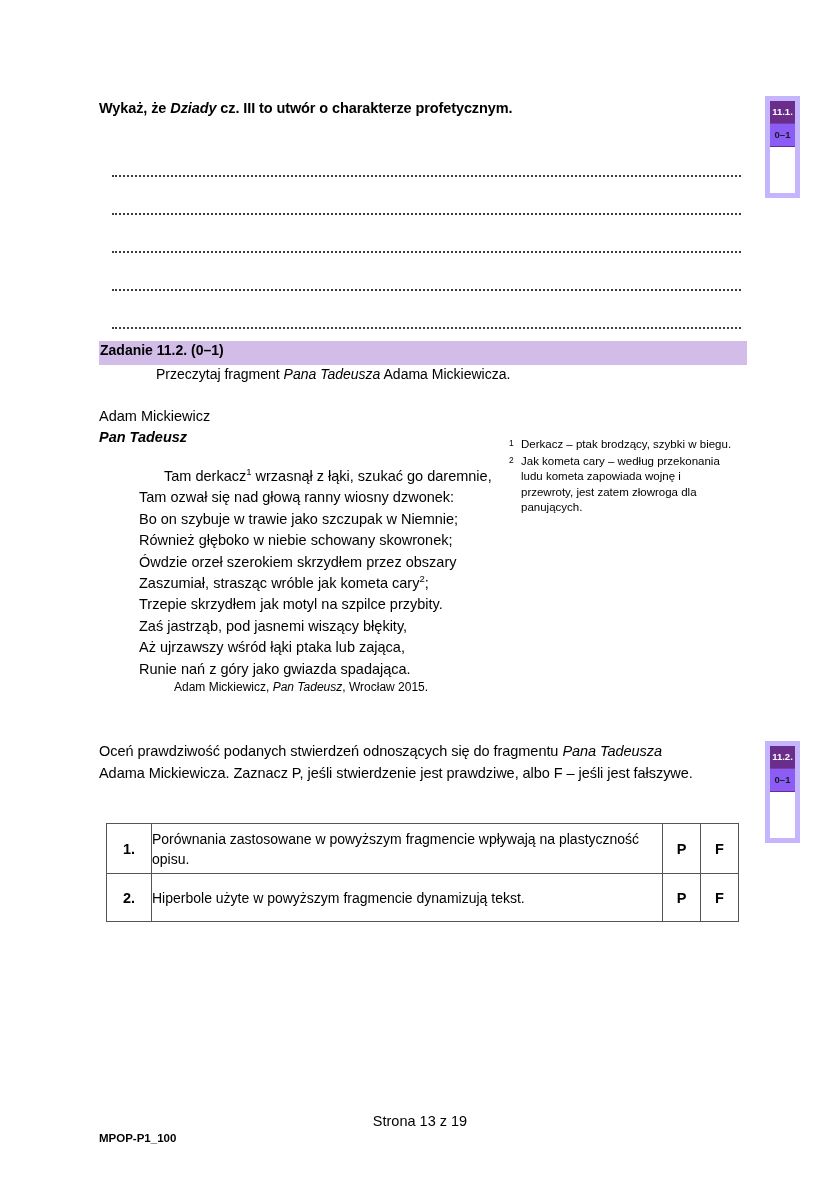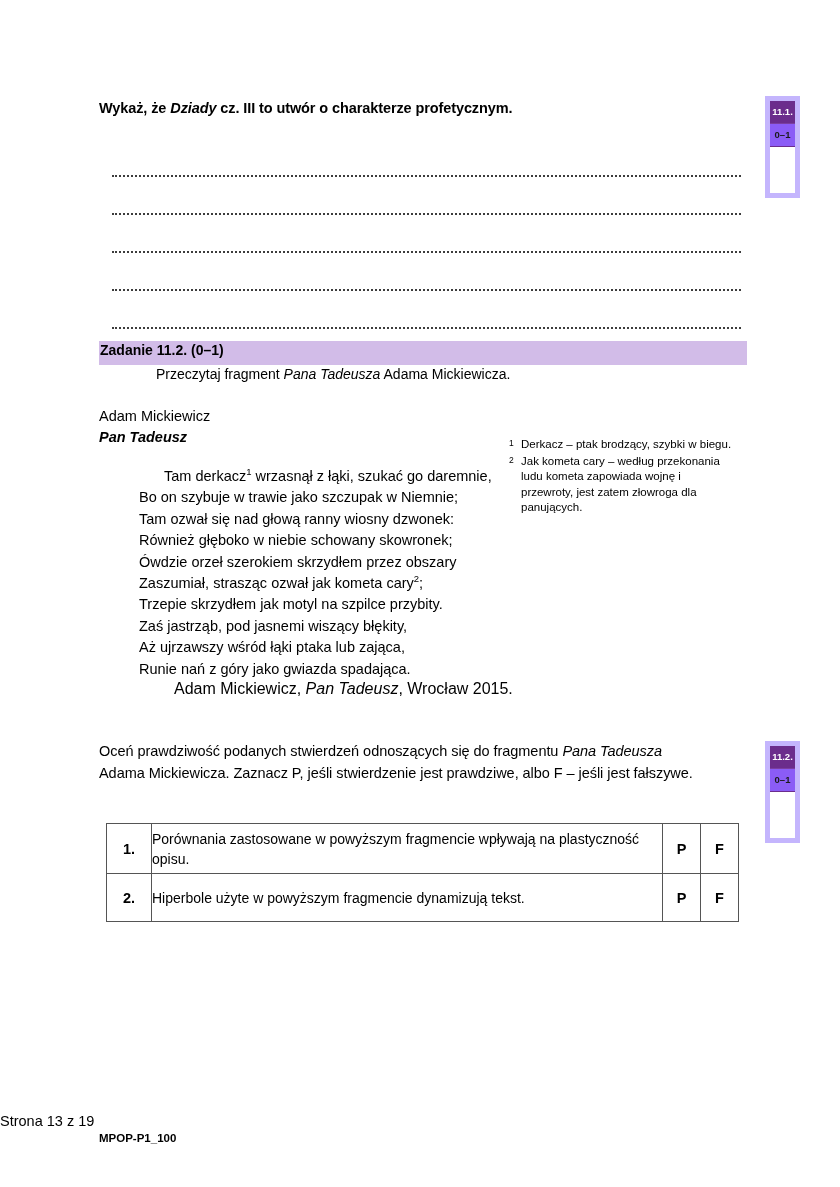--- a/index.html
+++ b/index.html
@@ -155,21 +155,21 @@
     top: -1px;
     font-size: 8.5px;
     vertical-align: super;
   }
 
   
   .poem-source {
     position: absolute;
     left: 174px;
     top: 680px;
-    font-size: 16px;
+    font-size: 12px;
   }
   .poem-source i { font-style: italic; }
 
   
   .tf-instruction {
     position: absolute;
     left: 99px;
     top: 741px;
     width: 600px;
     font-size: 14.5px;
@@ -210,21 +210,21 @@
   }
   .row-tall td { height: 49px; }
   .row-short td { height: 47px; }
 
   
   .footer-page {
     position: absolute;
     left: 0;
     top: 1113px;
     width: 840px;
-    text-align: left;
+    text-align: center;
     font-size: 14.5px;
   }
   .footer-code {
     position: absolute;
     left: 99px;
     top: 1132px;
     font-size: 11.5px;
     font-weight: bold;
     text-align: right;
   }
@@ -256,25 +256,25 @@
 
   <div class="task-sub">
     <span>Przeczytaj fragment </span><i>Pana Tadeusza</i><span> Adama Mickiewicza.</span>
   </div>
 
   <div class="poem-author">Adam Mickiewicz</div>
   <div class="poem-title">Pan Tadeusz</div>
 
   <div class="poem-body">
     <div class="line"><span>Tam derkacz</span><sup>1</sup><span> wrzasnął z łąki, szukać go daremnie,</span></div>
+    <div class="line">Tam ozwał się nad głową ranny wiosny dzwonek:</div>
     <div class="line">Bo on szybuje w trawie jako szczupak w Niemnie;</div>
-    <div class="line">Tam ozwał się nad głową ranny wiosny dzwonek:</div>
     <div class="line">Również głęboko w niebie schowany skowronek;</div>
     <div class="line">Ówdzie orzeł szerokiem skrzydłem przez obszary</div>
-    <div class="line"><span>Zaszumiał, strasząc ozwał jak kometa cary</span><sup>2</sup><span>;</span></div>
+    <div class="line"><span>Zaszumiał, strasząc wróble jak kometa cary</span><sup>2</sup><span>;</span></div>
     <div class="line">Trzepie skrzydłem jak motyl na szpilce przybity.</div>
     <div class="line">Zaś jastrząb, pod jasnemi wiszący błękity,</div>
     <div class="line">Aż ujrzawszy wśród łąki ptaka lub zająca,</div>
     <div class="line">Runie nań z góry jako gwiazda spadająca.</div>
   </div>
 
   <div class="footnotes">
     <div class="footnote">
       <span class="fn-mark">1</span><span>Derkacz – ptak brodzący, szybki w biegu.</span>
     </div>

